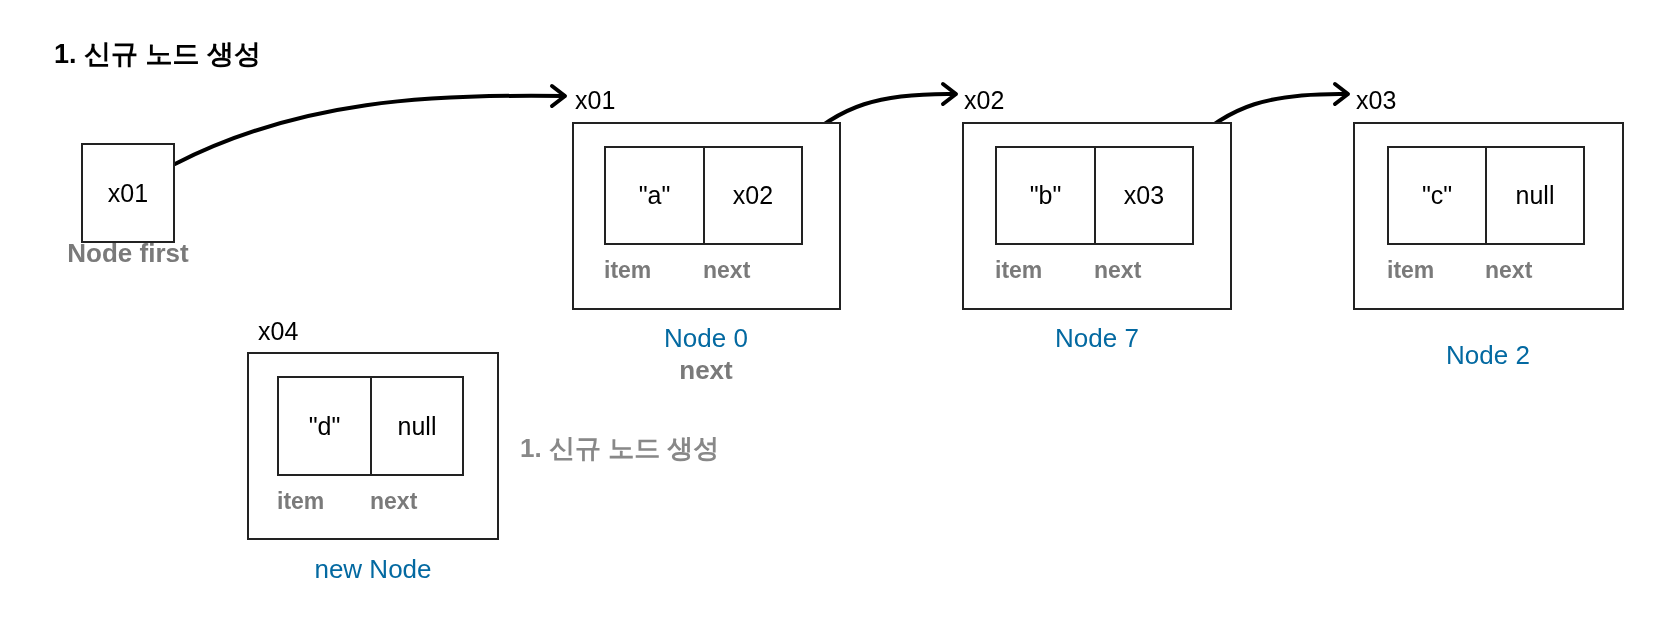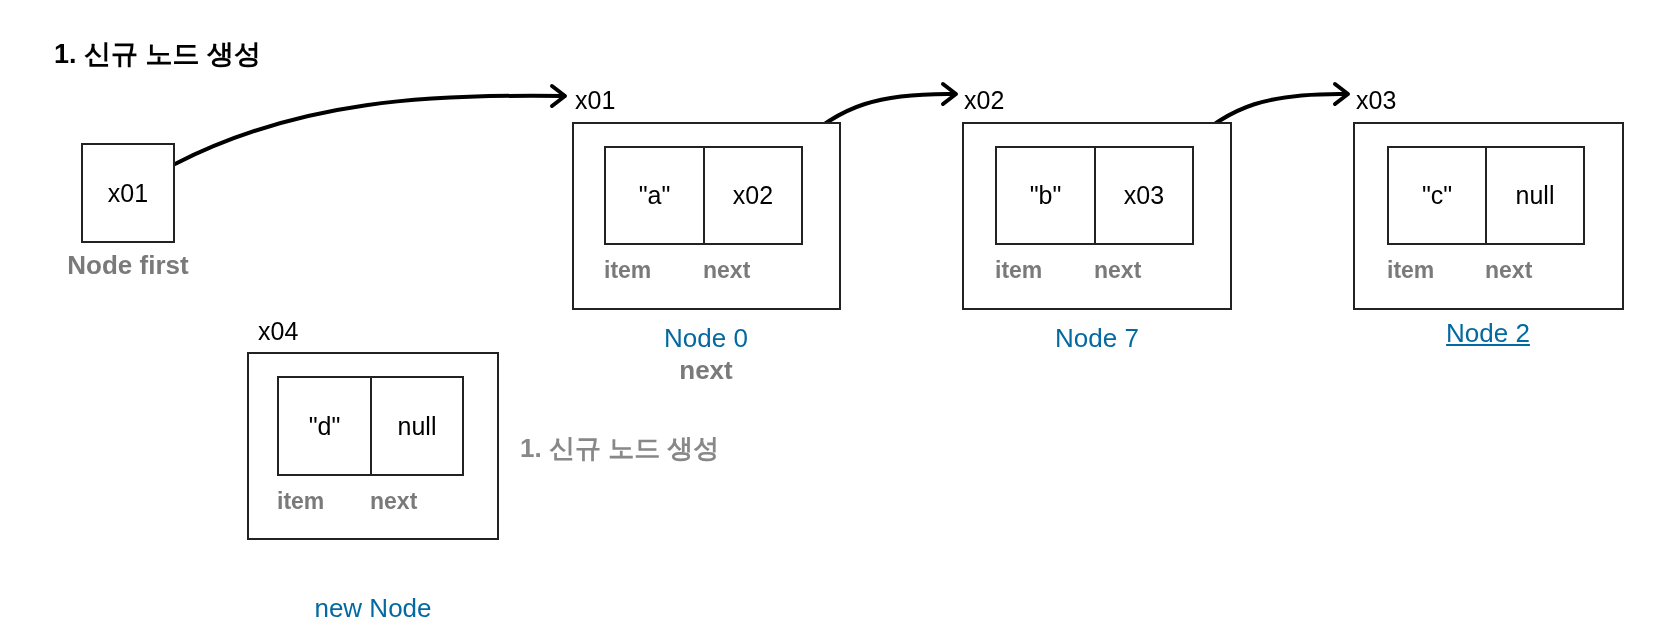--- a/index.html
+++ b/index.html
@@ -28,21 +28,21 @@
     <path d="M798,146 C840,105 880,93 955,94"></path>
     <path d="M943,84 L956,94 L943,104"></path>
     <path d="M1188,146 C1230,105 1270,93 1347,94"></path>
     <path d="M1335,84 L1348,94 L1335,104"></path>
   </g>
 </svg>
 
 <div class="abs box cell" style="left:81px;top:143px;width:94px;height:100px;">
   <span>x01</span>
 </div>
-<div class="abs sub-label" style="left:40px;top:250px;width:176px;">Node first</div>
+<div class="abs sub-label" style="left:40px;top:238px;width:176px;">Node first</div>
 
 <div class="abs addr" style="left:575px;top:88px;">x01</div>
 <div class="abs box" style="left:572px;top:122px;width:269px;height:188px;"></div>
 <div class="abs box cell" style="left:604px;top:146px;width:101px;height:99px;">
   <span>"a"</span>
 </div>
 <div class="abs box cell" style="left:703px;top:146px;width:100px;height:99px;">
   <span>x02</span>
 </div>
 <div class="abs field-label" style="left:604px;top:257px;width:101px;">item</div>
@@ -65,27 +65,27 @@
 <div class="abs addr" style="left:1356px;top:88px;">x03</div>
 <div class="abs box" style="left:1353px;top:122px;width:271px;height:188px;"></div>
 <div class="abs box cell" style="left:1387px;top:146px;width:100px;height:99px;">
   <span>"c"</span>
 </div>
 <div class="abs box cell" style="left:1485px;top:146px;width:100px;height:99px;">
   <span>null</span>
 </div>
 <div class="abs field-label" style="left:1387px;top:257px;width:100px;">item</div>
 <div class="abs field-label" style="left:1485px;top:257px;width:100px;">next</div>
-<div class="abs node-label" style="left:1388px;top:318px;width:200px;text-decoration:underline;">Node 2</div>
+<div class="abs node-label" style="left:1388px;top:340px;width:200px;">Node 2</div>
 
 <div class="abs addr" style="left:250px;top:319px;margin-left:8px;">x04</div>
 <div class="abs box" style="left:247px;top:352px;width:252px;height:188px;"></div>
 <div class="abs box cell" style="left:277px;top:376px;width:95px;height:100px;">
   <span>"d"</span>
 </div>
 <div class="abs box cell" style="left:370px;top:376px;width:94px;height:100px;">
   <span>null</span>
 </div>
 <div class="abs field-label" style="left:277px;top:488px;width:95px;">item</div>
 <div class="abs field-label" style="left:370px;top:488px;width:94px;">next</div>
-<div class="abs node-label" style="left:273px;top:554px;width:200px;margin-top:39px;">new Node</div>
+<div class="abs node-label" style="left:273px;top:554px;width:200px;">new Node</div>
 
 <div class="abs gray-note" style="left:520px;top:431px;">1. 신규 노드 생성</div>
 
 </body></html>

